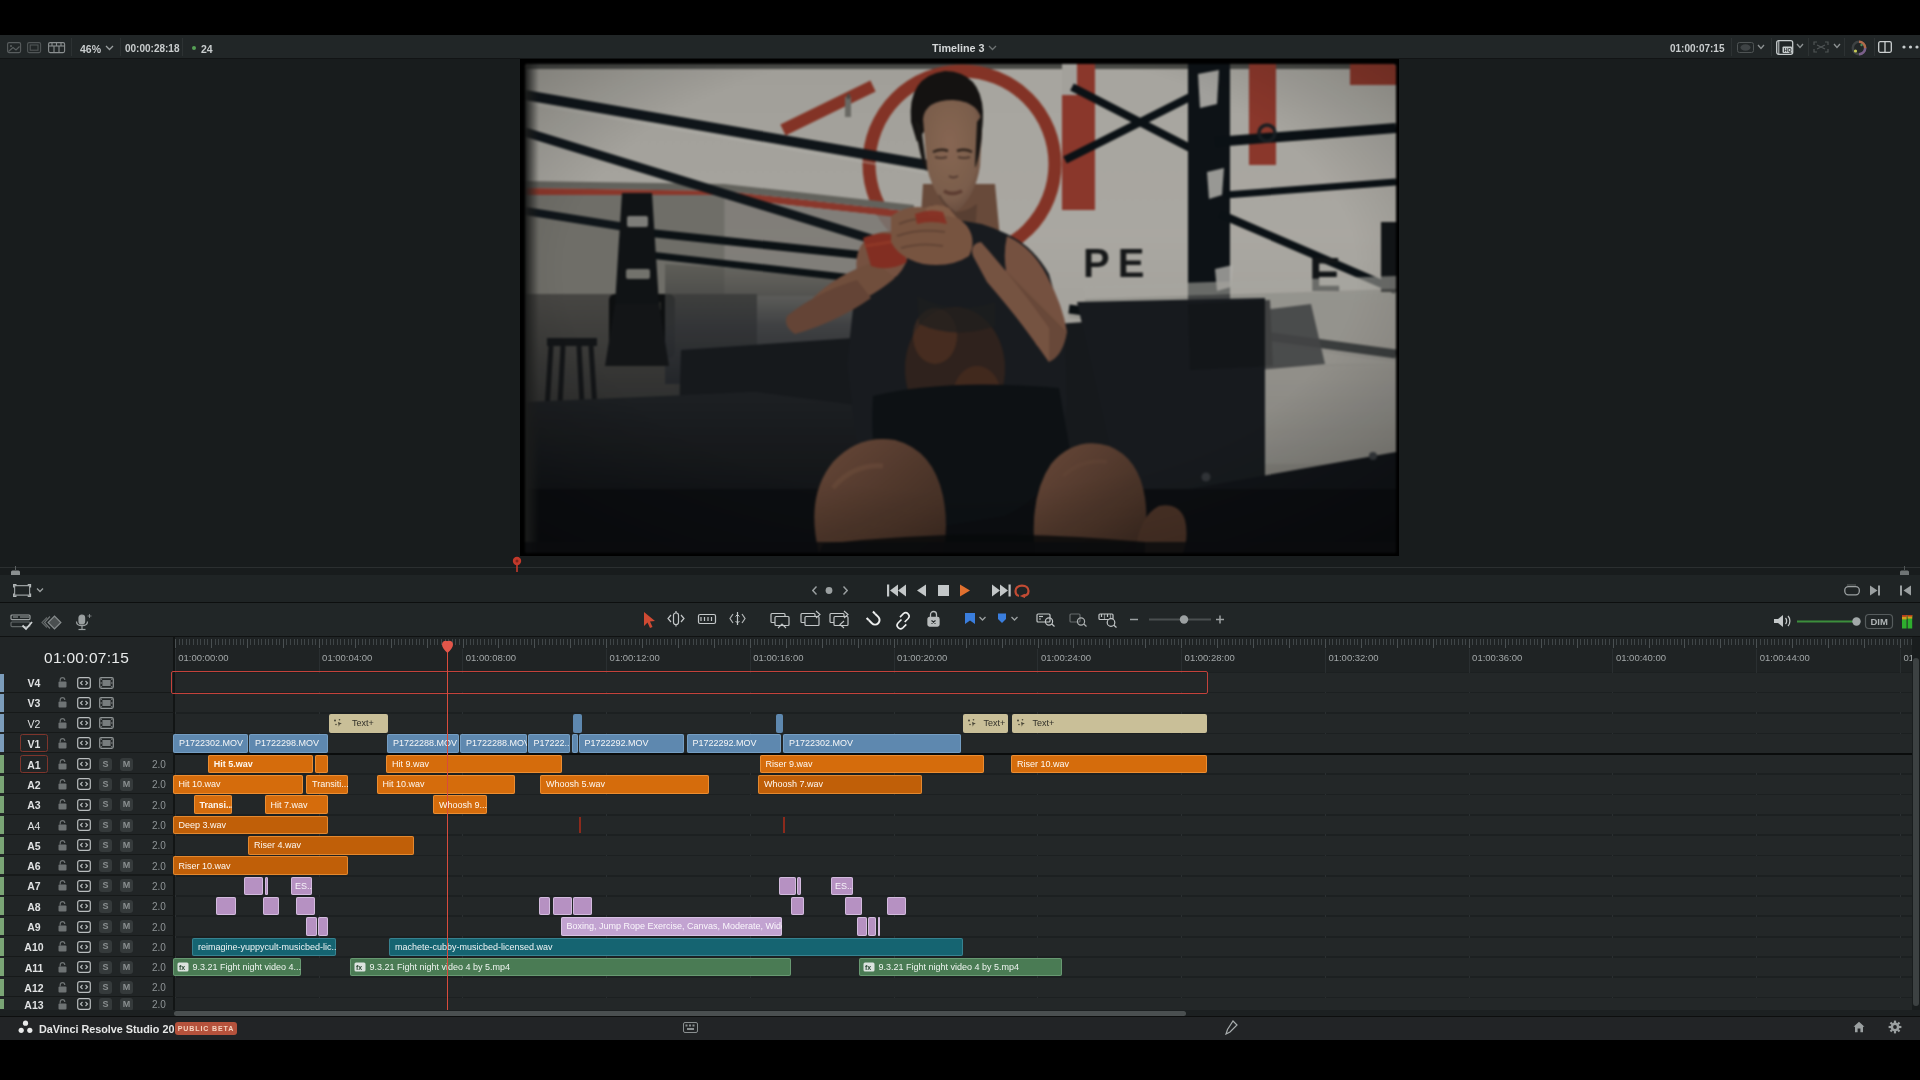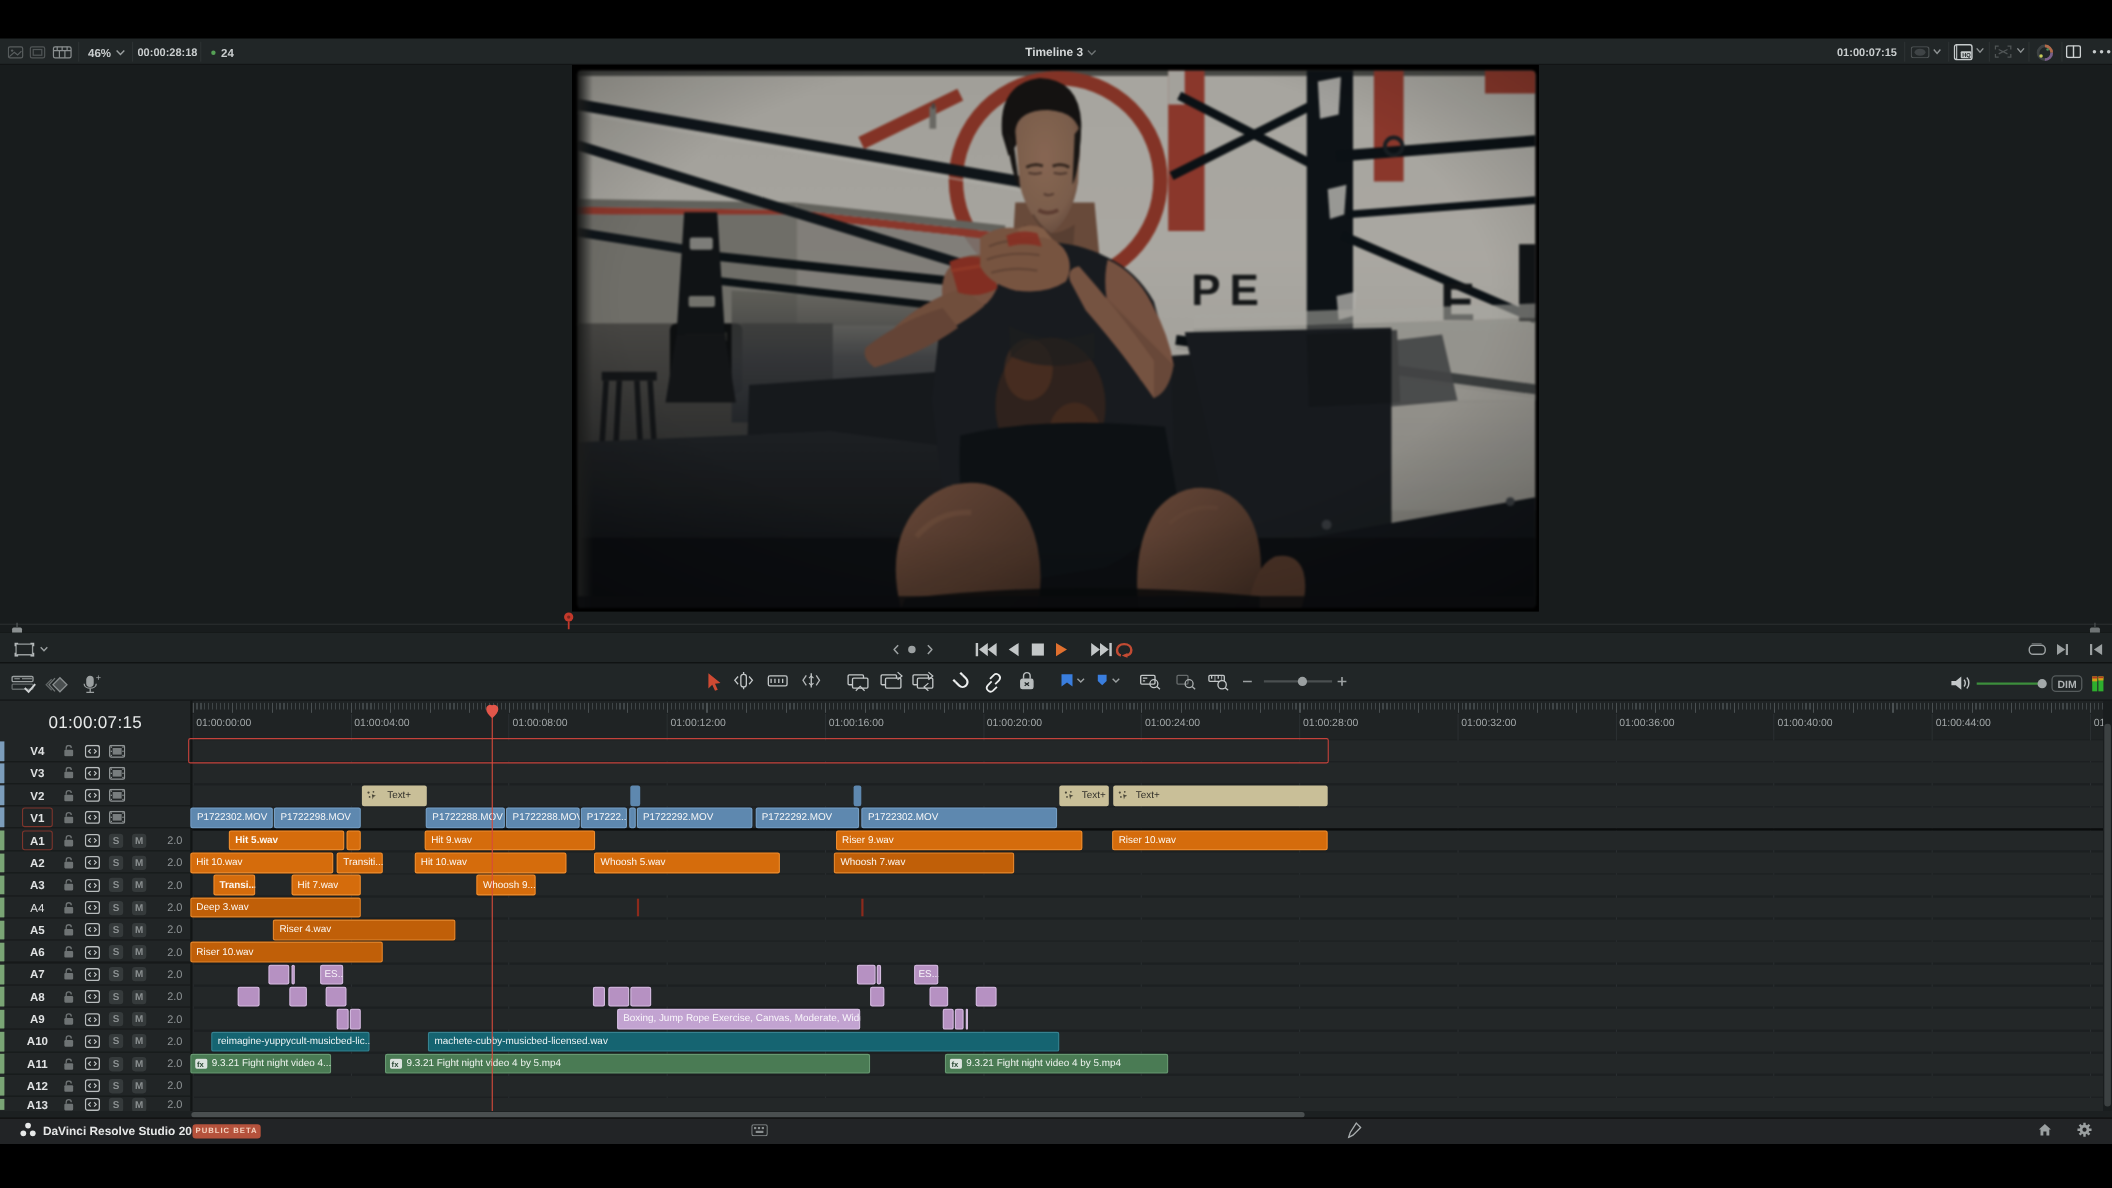--- a/index.html
+++ b/index.html
@@ -552,21 +552,21 @@
         <rect x="1.6" y="5.4" width="1.2" height="1.2"></rect>
         <rect x="1.6" y="9.2" width="1.2" height="1.2"></rect>
         <rect x="12.2" y="1.6" width="1.2" height="1.2"></rect>
         <rect x="12.2" y="5.4" width="1.2" height="1.2"></rect>
         <rect x="12.2" y="9.2" width="1.2" height="1.2"></rect>
       </g>
     </svg>
 <div class="ab" style="left:0;top:714.0px;width:3.5px;height:18.0px;background:#7c9dbb"></div>
     <div class="ab" style="left:4px;top:732.0px;width:170px;height:1.2px;background:#161919"></div>
     <div class="ab" style="left:20px;top:714.0px;width:28px;height:18px;"></div>
-    <div class="txt" style="left:34px;top:717.5px;font-size:10.5px;color:#dfe1e2;font-weight:700;transform:translateX(-50%)">V2</div>
+    <div class="txt" style="left:34px;top:717.5px;font-size:10.5px;color:#dfe1e2;font-weight:400;transform:translateX(-50%)">V2</div>
     <svg class="ab" style="left:57px;top:717.5px" width="11" height="11" viewBox="0 0 11 11">
 <rect x="1.5" y="4.5" width="8" height="6" rx="1" fill="#6e7374"></rect>
       <path d="M3.2 4.5 L3.2 3 a2.3 2.3 0 0 1 4.6 0" fill="none" stroke="#6e7374" stroke-width="1.2"></path>
     </svg>
     <svg class="ab" style="left:77px;top:717.0px" width="14" height="12" viewBox="0 0 14 12">
 <rect x="0.7" y="0.7" width="12.6" height="10.6" rx="2" fill="none" stroke="#b9bdbe" stroke-width="1.2"></rect>
 <path d="M5.5 4 L3.5 6 L5.5 8 M8.5 4 L10.5 6 L8.5 8" stroke="#b9bdbe" stroke-width="1.1" fill="none"></path>
     </svg>
     <svg class="ab" style="left:99px;top:717.0px" width="15" height="12" viewBox="0 0 15 12">
 <rect x="0.7" y="0.7" width="13.6" height="10.6" rx="1.5" fill="none" stroke="#8f9495" stroke-width="1.2"></rect>
@@ -857,21 +857,21 @@
 <div class="clip" style="left:686.5px;top:733.8px;width:94.0px;height:19.0px;background:#5e88af;box-shadow:inset 0 0 0 1px rgba(140,180,215,.5);">
       <span class="cliplab" style="left:6px;color:#f5f6f7;font-weight:400">P1722292.MOV</span>
     </div>
 <div class="clip" style="left:783.0px;top:733.8px;width:178.0px;height:19.0px;background:#5e88af;box-shadow:inset 0 0 0 1px rgba(140,180,215,.5);">
       <span class="cliplab" style="left:6px;color:#f5f6f7;font-weight:400">P1722302.MOV</span>
     </div>
 <div class="clip" style="left:207.8px;top:754.8px;width:105.7px;height:18.6px;background:#d56c0c;box-shadow:inset 0 0 0 1px rgba(255,170,80,.55);">
       <span class="cliplab" style="left:6px;color:#fdf8f2;font-weight:700">Hit 5.wav</span>
     </div>
 <div class="clip" style="left:314.5px;top:754.8px;width:13.0px;height:18.6px;background:#d56c0c;box-shadow:inset 0 0 0 1px rgba(255,170,80,.55);"></div>
-<div class="clip" style="left:386.0px;top:754.8px;width:155px;height:18.6px;background:#d56c0c;box-shadow:inset 0 0 0 1px rgba(255,170,80,.55);">
+<div class="clip" style="left:386.0px;top:754.8px;width:176px;height:18.6px;background:#d56c0c;box-shadow:inset 0 0 0 1px rgba(255,170,80,.55);">
       <span class="cliplab" style="left:6px;color:#fdf8f2;font-weight:400">Hit 9.wav</span>
     </div>
 <div class="clip" style="left:759.5px;top:754.8px;width:224px;height:18.6px;background:#d56c0c;box-shadow:inset 0 0 0 1px rgba(255,170,80,.55);">
       <span class="cliplab" style="left:6px;color:#fdf8f2;font-weight:400">Riser 9.wav</span>
     </div>
 <div class="clip" style="left:1011.0px;top:754.8px;width:195.5px;height:18.6px;background:#d56c0c;box-shadow:inset 0 0 0 1px rgba(255,170,80,.55);">
       <span class="cliplab" style="left:6px;color:#fdf8f2;font-weight:400">Riser 10.wav</span>
     </div>
 <div class="clip" style="left:172.5px;top:775.1px;width:130.0px;height:18.6px;background:#d56c0c;box-shadow:inset 0 0 0 1px rgba(255,170,80,.55);">
       <span class="cliplab" style="left:6px;color:#fdf8f2;font-weight:400">Hit 10.wav</span>

